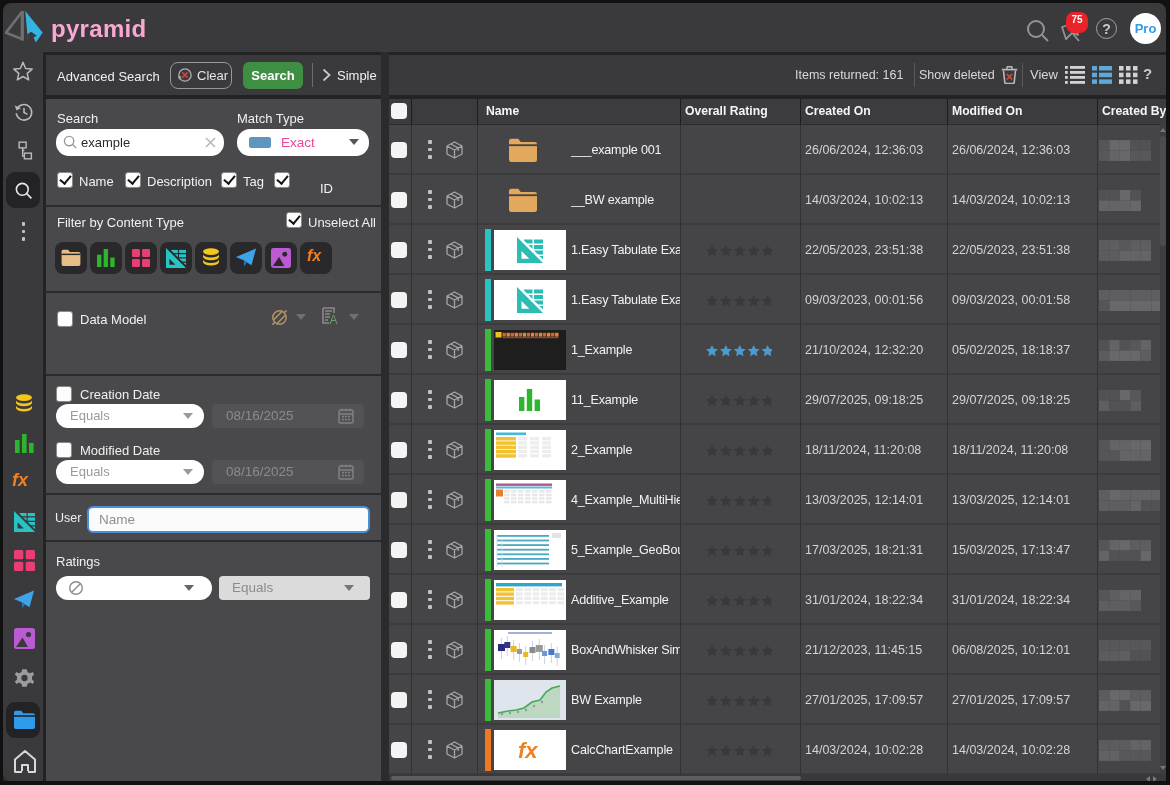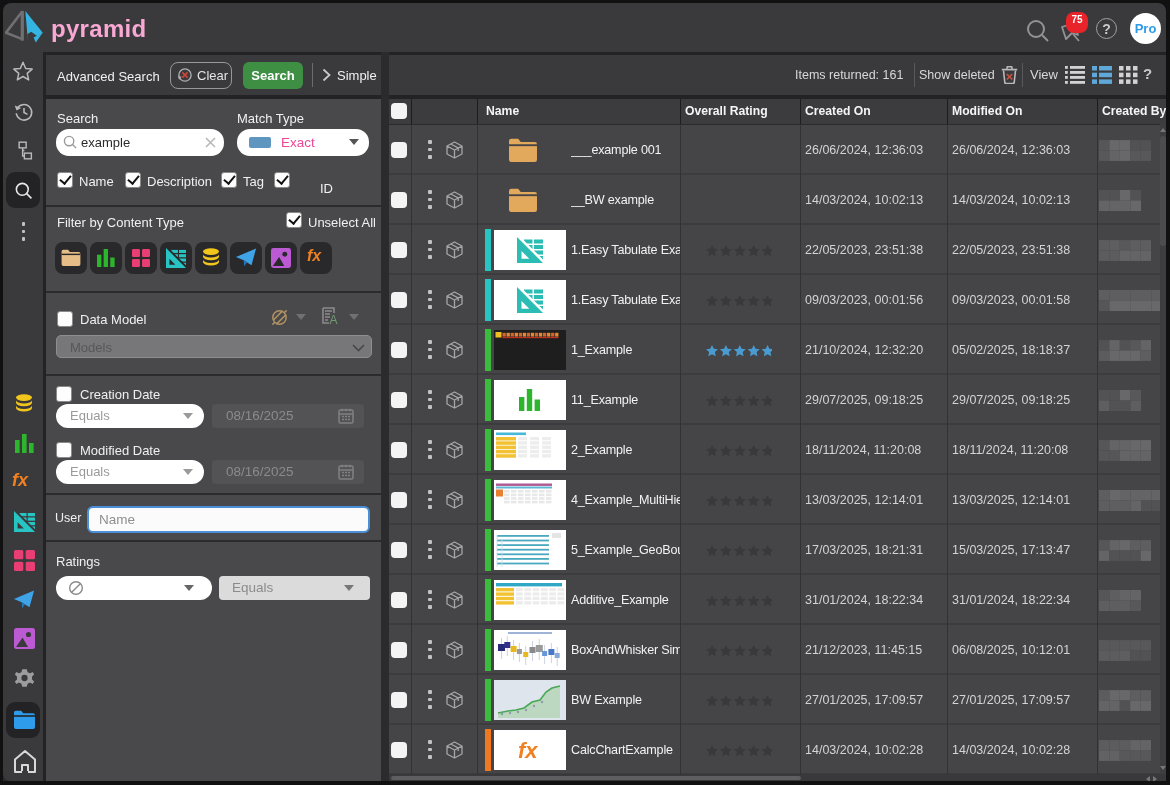--- a/index.html
+++ b/index.html
@@ -255,26 +255,20 @@
       <circle cx="8.5" cy="8.5" r="6.7" fill="none" stroke="#b09362" stroke-width="1.5"></circle>
       <path d="M2.2 11.2 L11.5 1.9 M5.5 15.1 L14.8 5.8 M13.2 3.8 L15.6 1.4 M1.4 15.6 L3.8 13.2" stroke="#b09362" stroke-width="1.5" fill="none"></path>
     </svg>
     <div class="tri" style="left:250px;top:215px;border-top-color:#707072;border-left-width:5px;border-right-width:5px;border-top-width:6px;"></div>
     <svg class="abs" style="left:276px;top:208px" width="17" height="17" viewBox="0 0 17 17">
       <path d="M1 1 L12 1 L12 6 M1 1 L1 16 L7 16" fill="none" stroke="#8a8a8c" stroke-width="1.6"></path>
       <path d="M3 4 L10 4 M3 7 L8 7 M3 10 L8 10 M3 13 L6 13" stroke="#8a8a8c" stroke-width="1.4"></path>
       <text x="7.5" y="16.5" font-size="12" fill="#6f9a6f" font-family="Liberation Sans">A</text>
     </svg>
     <div class="tri" style="left:303px;top:215px;border-top-color:#707072;border-left-width:5px;border-right-width:5px;border-top-width:6px;"></div>
-    <div class="abs" style="left:10px;top:236px;width:316px;height:23px;background:#77777a;border:1px solid #8e8e90;border-radius:5px;">
-      <div class="abs" style="left:13px;top:4px;font-size:13px;color:#57575a;">Models</div>
-      <svg class="abs" style="left:295px;top:8px" width="13" height="8" viewBox="0 0 13 8">
-          <path d="M1 1 L6.5 6.5 L12 1" fill="none" stroke="#47474a" stroke-width="1.6"></path>
-        </svg>
-    </div>
     <div class="sep" style="top:275px"></div>
     <div class="cbx" style="left:10px;top:287px;"></div>
       <div class="lbl" style="left:34px;top:288px;">Creation Date</div>
     <div class="wbox" style="left:10px;top:305px;width:148px;height:24px;border-radius:12px;">
       <div class="abs" style="left:14px;top:4px;font-size:13px;color:#9a9a9c;">Equals</div>
       <div class="tri" style="left:127px;top:9px;border-top-color:#9a9a9c;"></div>
     </div>
     <div class="abs" style="left:166px;top:305px;width:152px;height:24px;background:#535356;border-radius:4px;">
       <div class="abs" style="left:14px;top:4px;font-size:13.5px;color:#8b8b8d;">08/16/2025</div>
       <svg class="abs" style="left:126px;top:4px" width="16" height="16" viewBox="0 0 16 16">

